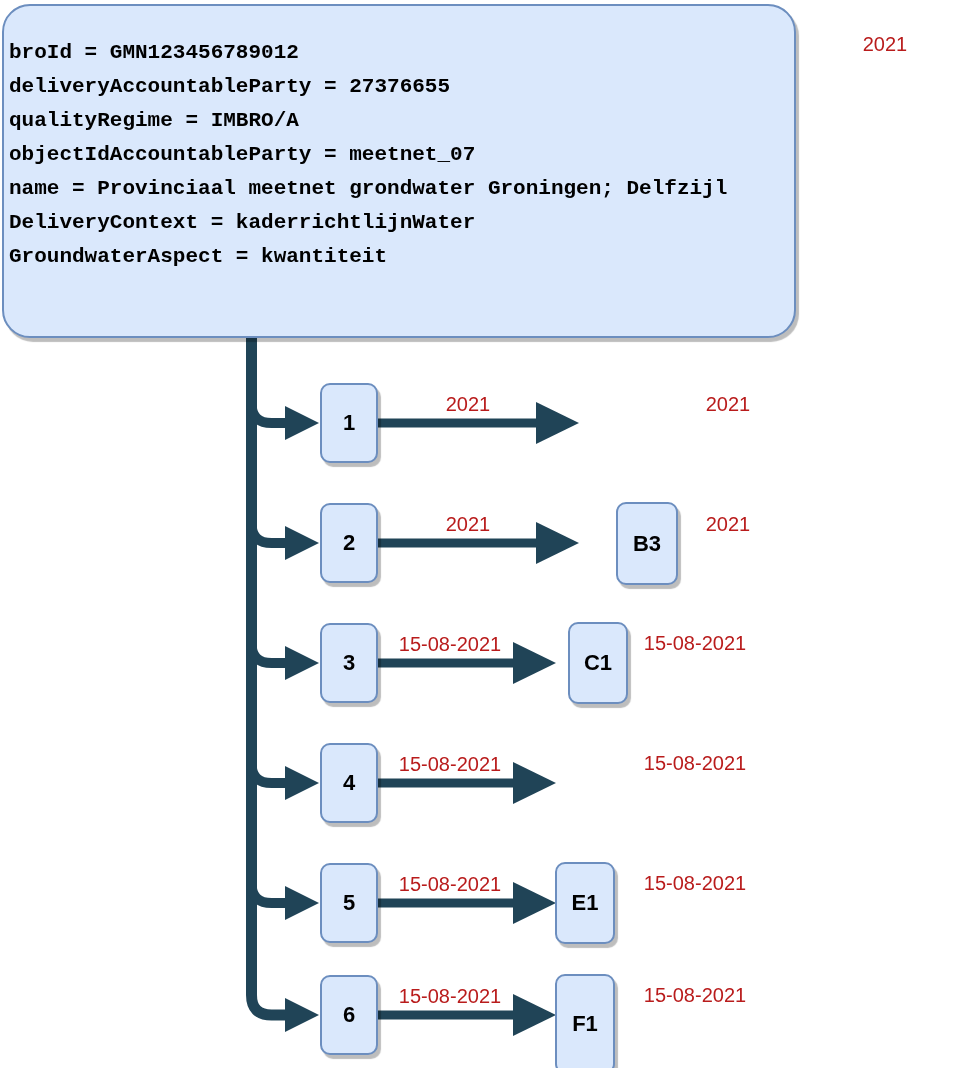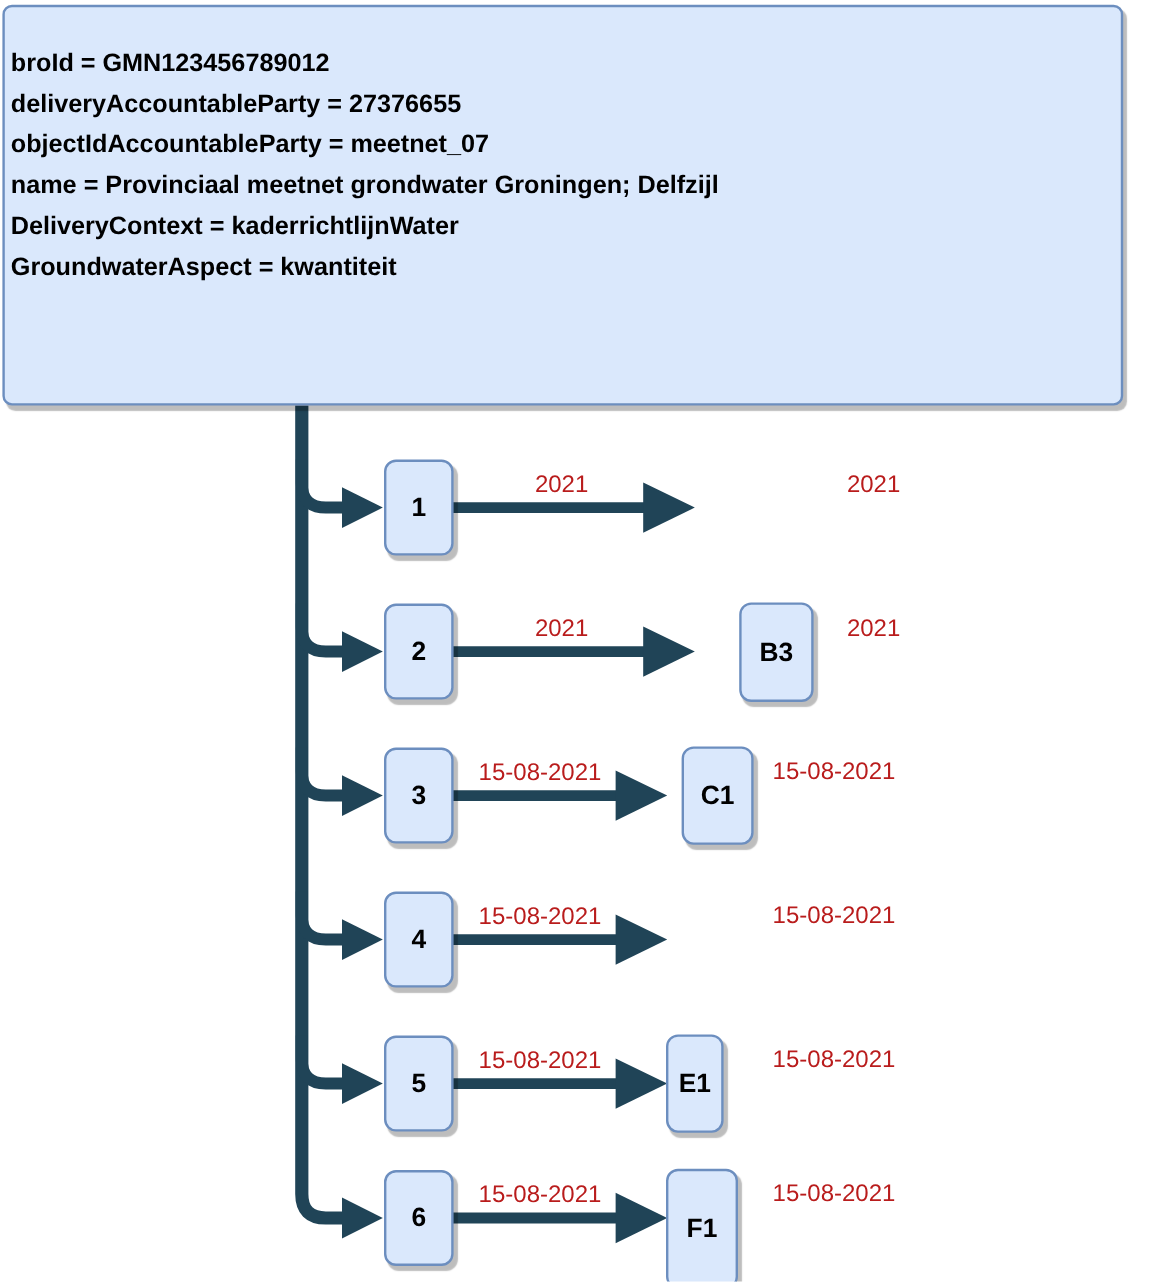--- a/index.html
+++ b/index.html
@@ -5,26 +5,27 @@
   html,body{margin:0;padding:0;background:#ffffff;}
   body{
     font-family:"Liberation Sans", sans-serif;
     width:960px;height:1068px;position:relative;overflow:hidden;
     color:var(--text,#000);
   }
   .canvas{position:absolute;inset:0;width:960px;height:1068px;}
 
   
   .gmn-box{
-    position:absolute;left:2px;top:4px;width:934px;height:334px;
+    position:absolute;left:2px;top:4px;width:794px;height:334px;
     background:var(--node-fill,#dae8fc);
     border:2px solid var(--node-border,#6c8ebf);
-    border-radius:8px;
+    border-radius:28px;
     box-shadow:3px 4px 1px 0 rgba(0,0,0,0.26);
     box-sizing:border-box;
+    font-family:Liberation Mono, monospace;
   }
   .gmn-box .lines{
     position:absolute;left:5px;top:30px;right:4px;
     font-size:21px;font-weight:bold;line-height:34px;color:#000;
     white-space:nowrap;
   }
 
   
   svg.connectors{position:absolute;left:0;top:0;width:960px;height:1068px;}
   .connector{stroke:var(--connector,#204457);fill:none;stroke-width:10;}
@@ -85,20 +86,21 @@
     <line class="edge-shaft" x1="377" y1="903" x2="517" y2="903"></line>
     <polygon class="connector-head" points="513,882 513,924 556,903"></polygon>
     <line class="edge-shaft" x1="377" y1="1015" x2="517" y2="1015"></line>
     <polygon class="connector-head" points="513,994 513,1036 556,1015"></polygon>
   </svg>
 
   <div class="gmn-box">
     <div class="lines">
       <div>broId = GMN123456789012</div>
       <div>deliveryAccountableParty = 27376655</div>
+      <div>qualityRegime = IMBRO/A</div>
       <div>objectIdAccountableParty = meetnet_07</div>
       <div>name = Provinciaal meetnet grondwater Groningen; Delfzijl</div>
       <div>DeliveryContext = kaderrichtlijnWater</div>
       <div>GroundwaterAspect = kwantiteit</div>
     </div>
   </div>
 
   <div class="node src-node" style="top:383px;">1</div>
   <div class="lbl" style="left:398px;top:393px;width:140px;">2021</div>
   <div class="lbl" style="left:678px;top:393px;width:100px;">2021</div>
@@ -112,21 +114,21 @@
   <div class="lbl" style="left:380px;top:633px;width:140px;">15-08-2021</div>
   <div class="node tgt-node" style="left:568px;top:622px;width:60px;height:82px;">C1</div>
   <div class="lbl" style="left:635px;top:632px;width:120px;">15-08-2021</div>
 
   <div class="node src-node" style="top:743px;">4</div>
   <div class="lbl" style="left:380px;top:753px;width:140px;">15-08-2021</div>
   <div class="lbl" style="left:635px;top:752px;width:120px;">15-08-2021</div>
 
   <div class="node src-node" style="top:863px;">5</div>
   <div class="lbl" style="left:380px;top:873px;width:140px;">15-08-2021</div>
-  <div class="node tgt-node" style="left:555px;top:862px;width:48px;height:82px;">E1</div>
+  <div class="node tgt-node" style="left:555px;top:862px;width:60px;height:82px;">E1</div>
   <div class="lbl" style="left:635px;top:872px;width:120px;">15-08-2021</div>
 
   <div class="node src-node" style="top:975px;">6</div>
   <div class="lbl" style="left:380px;top:985px;width:140px;">15-08-2021</div>
   <div class="node tgt-node" style="left:555px;top:974px;width:60px;height:100px;">F1</div>
   <div class="lbl" style="left:635px;top:984px;width:120px;">15-08-2021</div>
 
 </div>
 
 </body></html>

